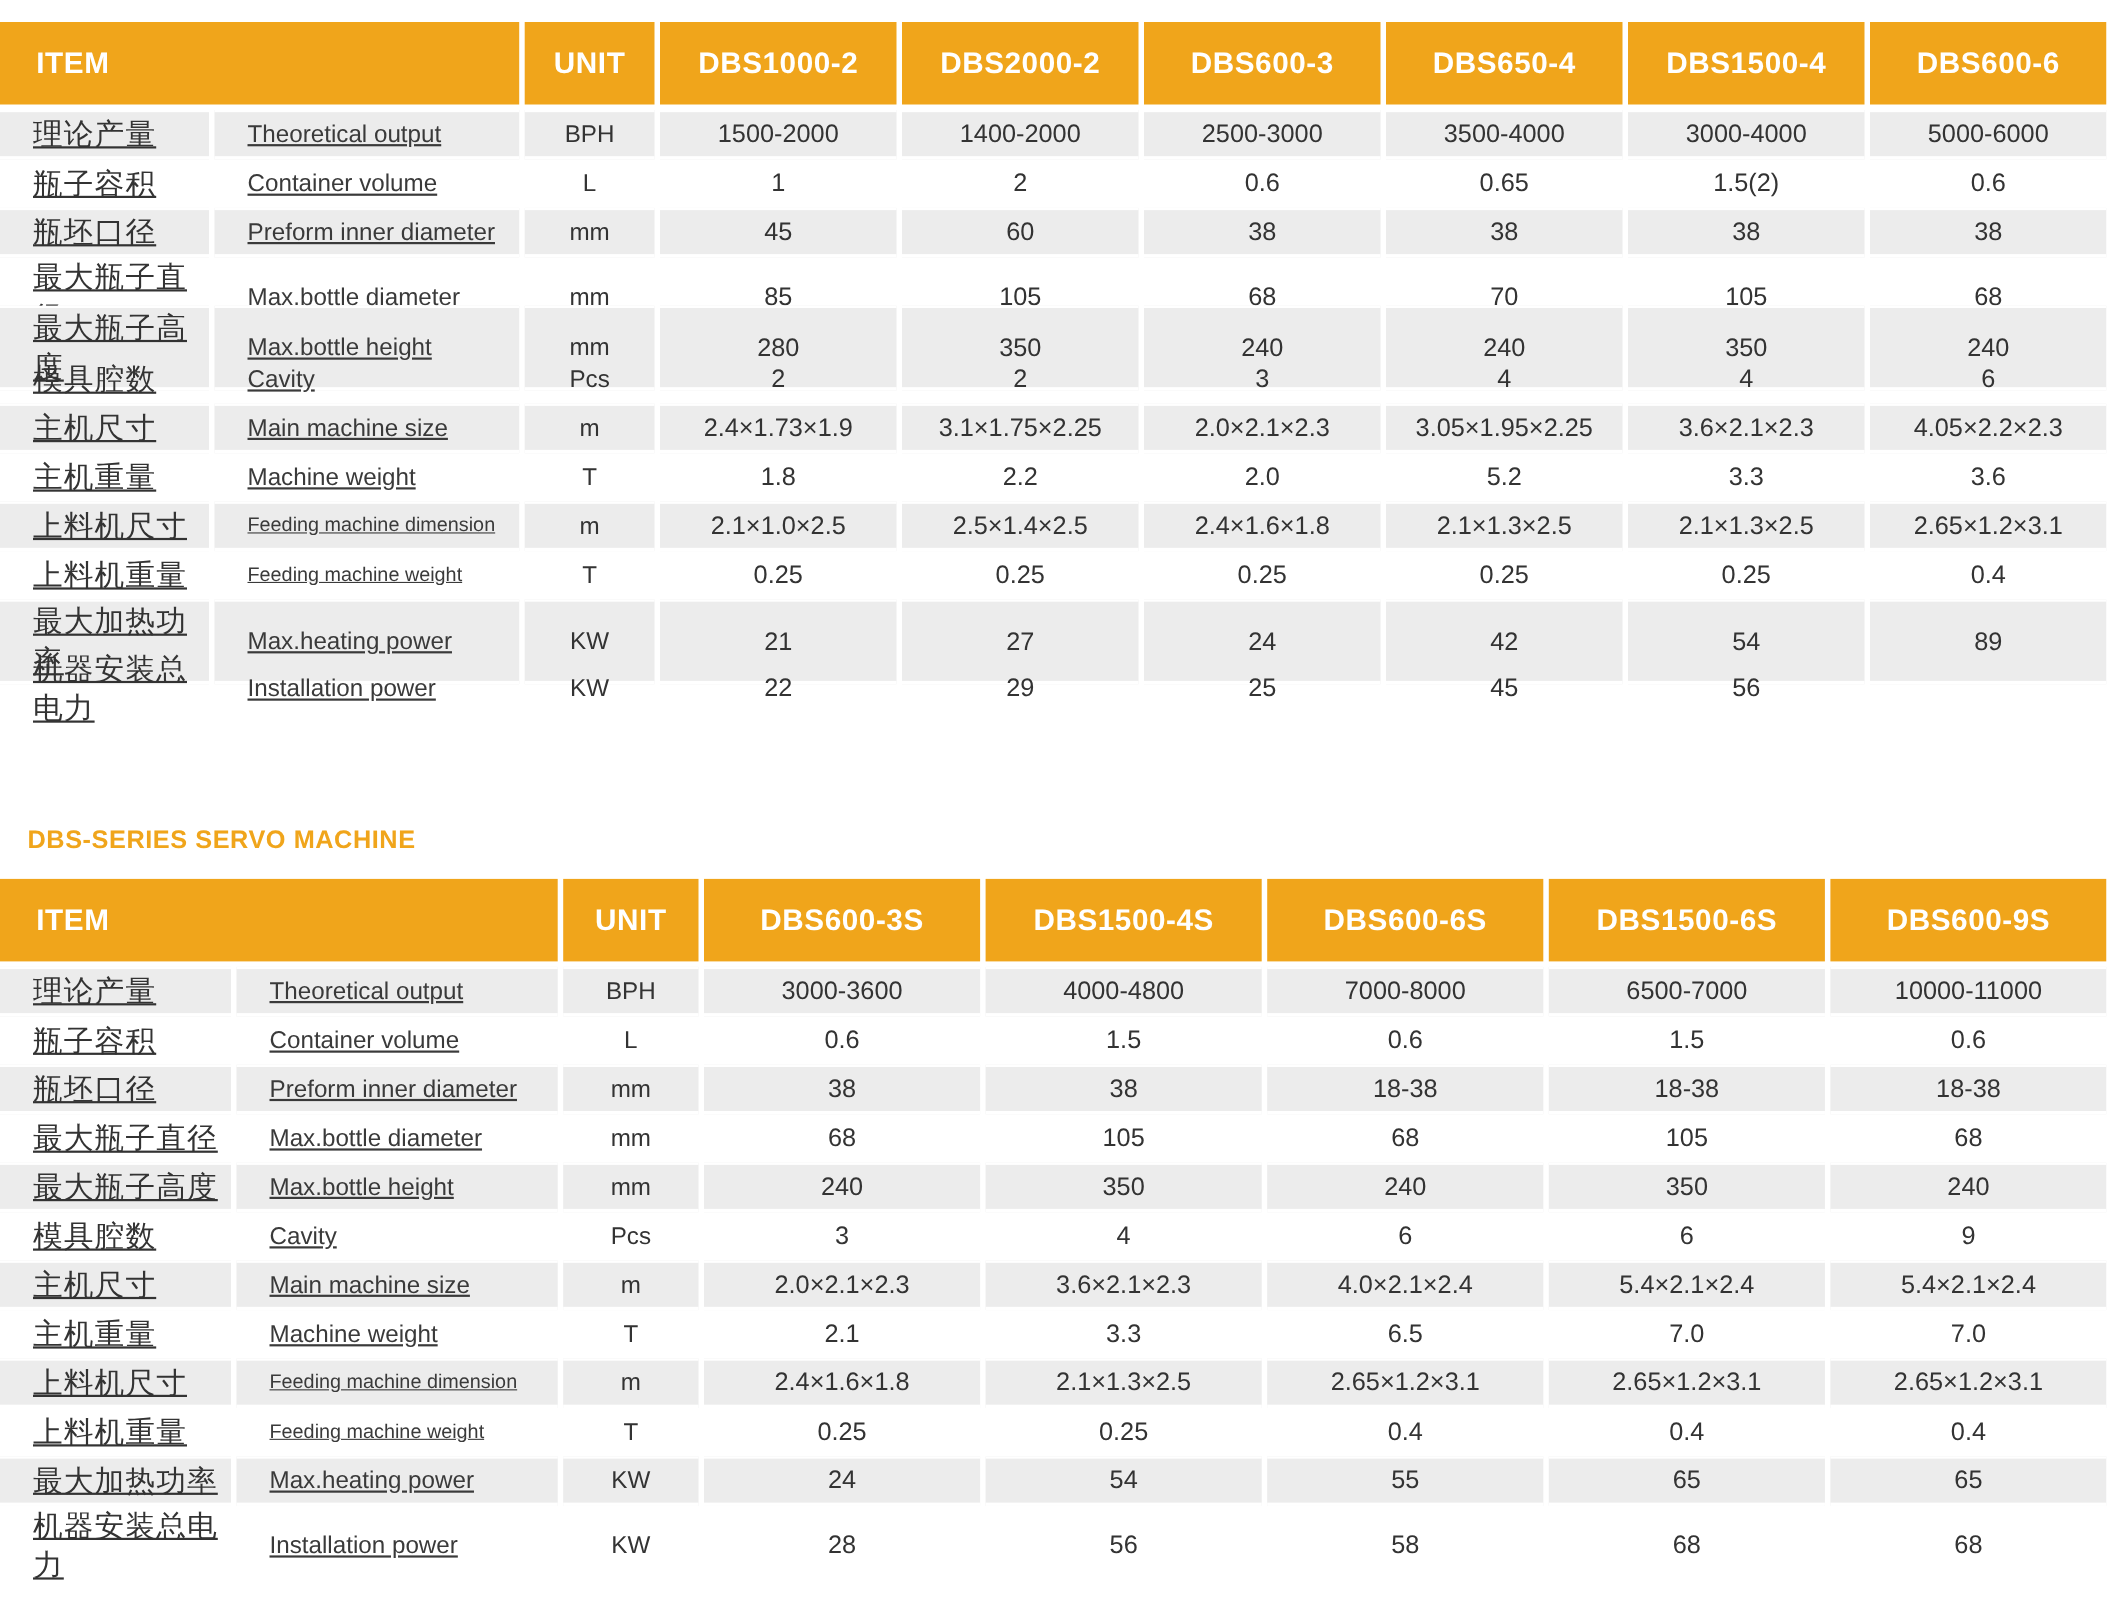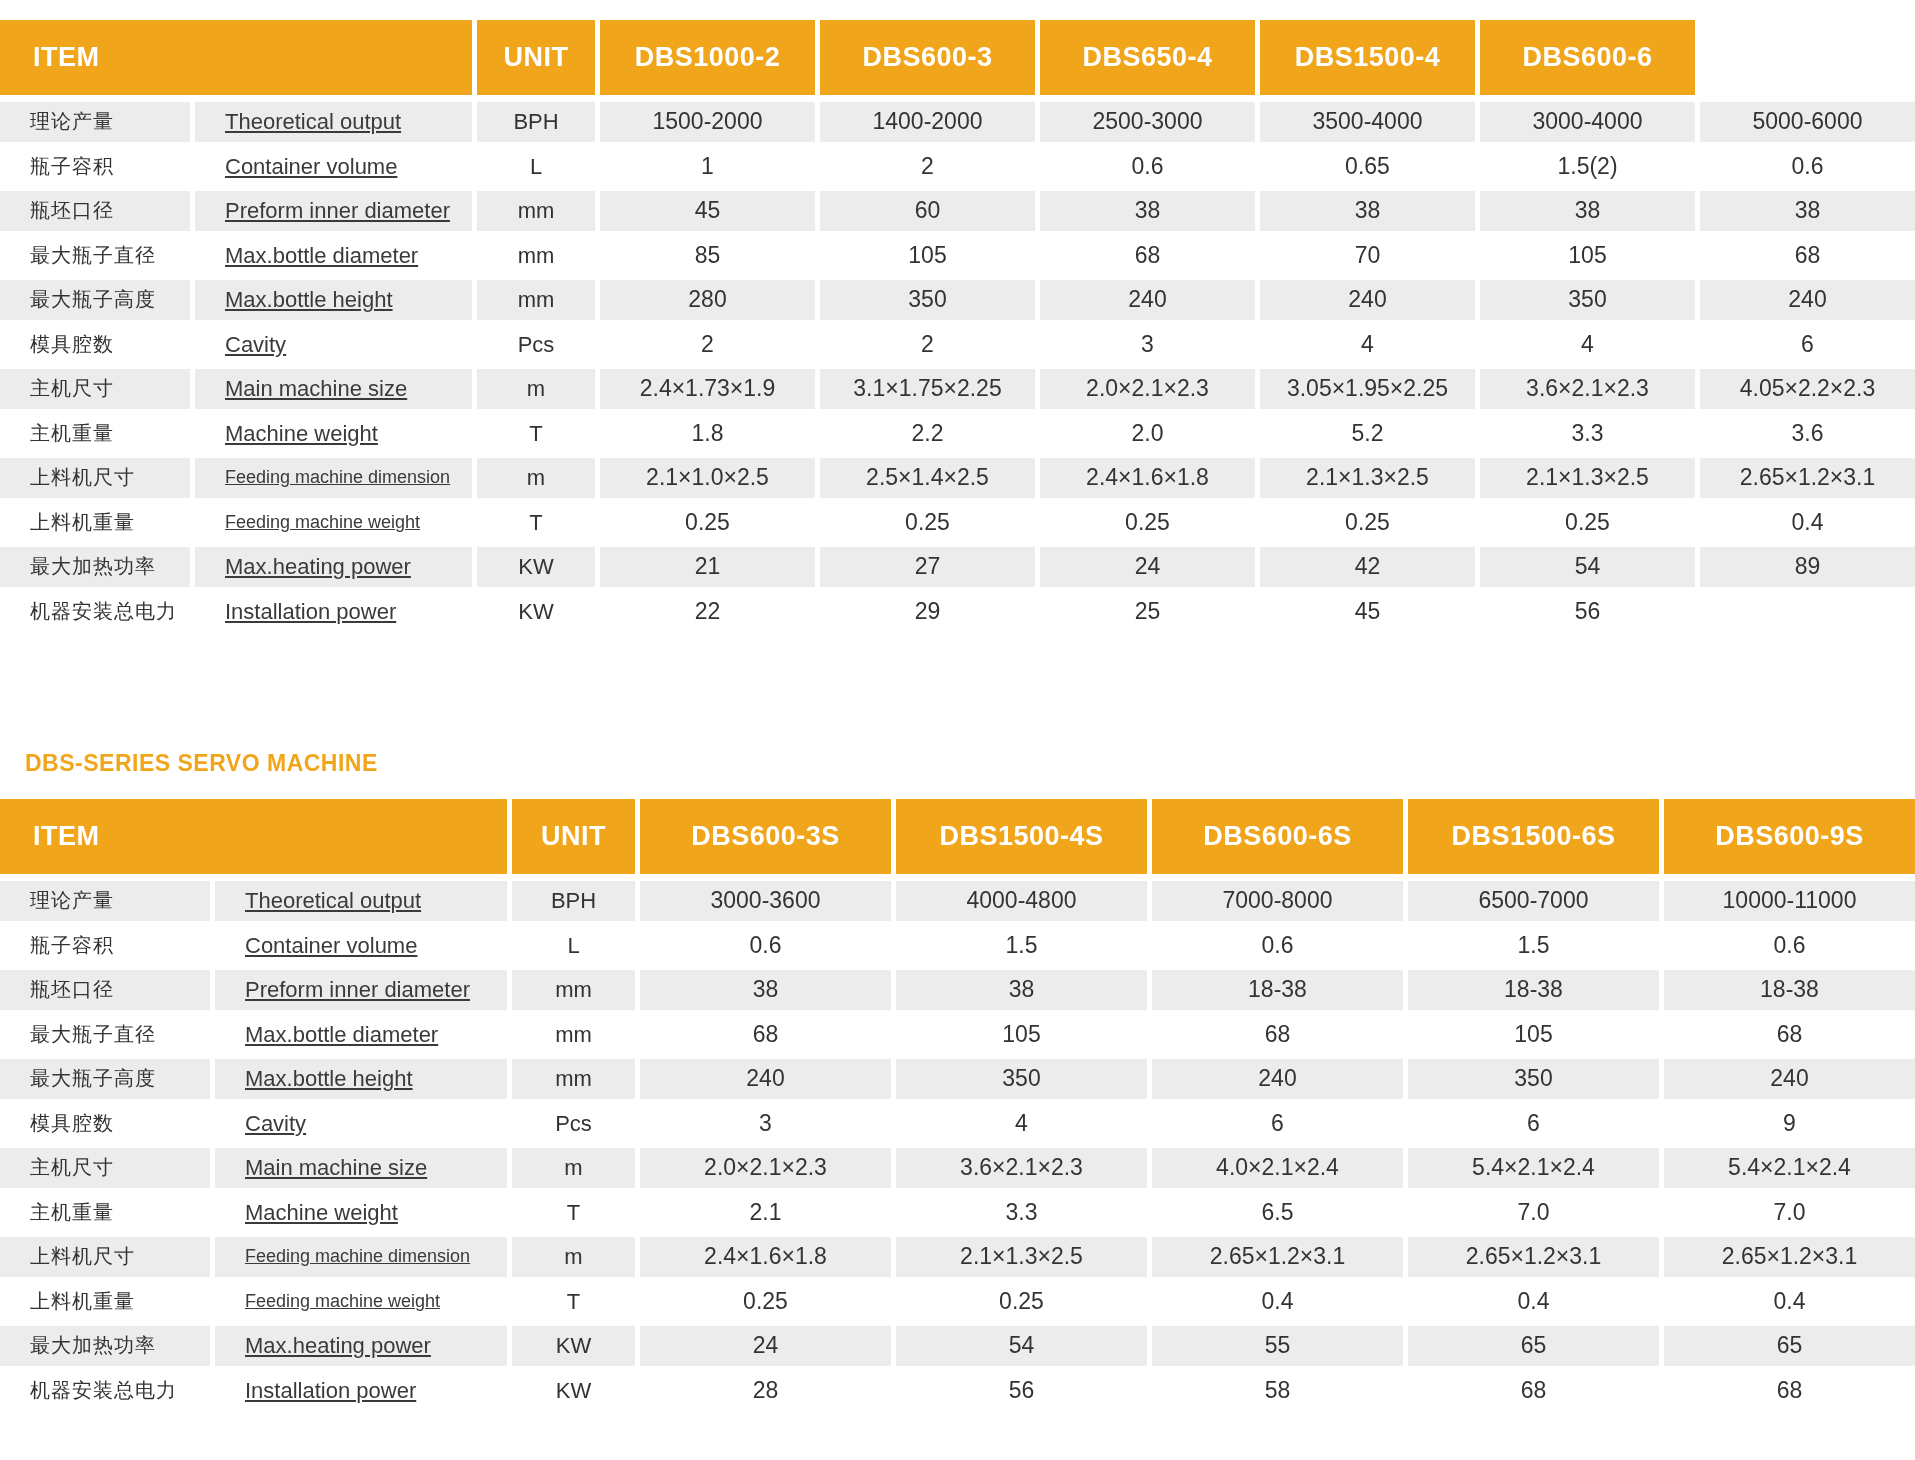--- a/index.html
+++ b/index.html
@@ -64,22 +64,23 @@
     background: transparent;
   }
   .data-row.gray .cell {
     background: var(--stripe);
     border-top: 2px solid #ffffff;
     border-bottom: 3px solid #ffffff;
   }
   .cell.cn {
     justify-content: flex-start;
     padding-left: 30px;
-    font-size: 20px;
+    font-size: 27px;
     letter-spacing: 1px;
+    text-decoration: underline;
   }
   .cell.en {
     justify-content: flex-start;
     padding-left: 30px;
     font-size: 22px;
     color: #3a3a3a;
     text-decoration: underline;
   }
   .cell.en.small { font-size: 18px; }
   .cell.unit { font-size: 22px; }
@@ -88,20 +89,21 @@
 </head>
 <body>
 
 <div class="page">
 
   <div class="spec-table t1" id="table-0">
       <div class="grid-row header-row">
         <div class="hcell item-h">ITEM</div>
         <div class="hcell unit-h">UNIT</div>
         <div class="hcell model-h">DBS1000-2</div>
+        <div class="hcell model-h">DBS2000-2</div>
         <div class="hcell model-h">DBS600-3</div>
         <div class="hcell model-h">DBS650-4</div>
         <div class="hcell model-h">DBS1500-4</div>
         <div class="hcell model-h">DBS600-6</div>
       </div>
       <div class="grid-row data-row gray">
         <div class="cell cn">理论产量</div>
         <div class="cell en">Theoretical output</div>
         <div class="cell unit">BPH</div>
         <div class="cell val">1500-2000</div>

